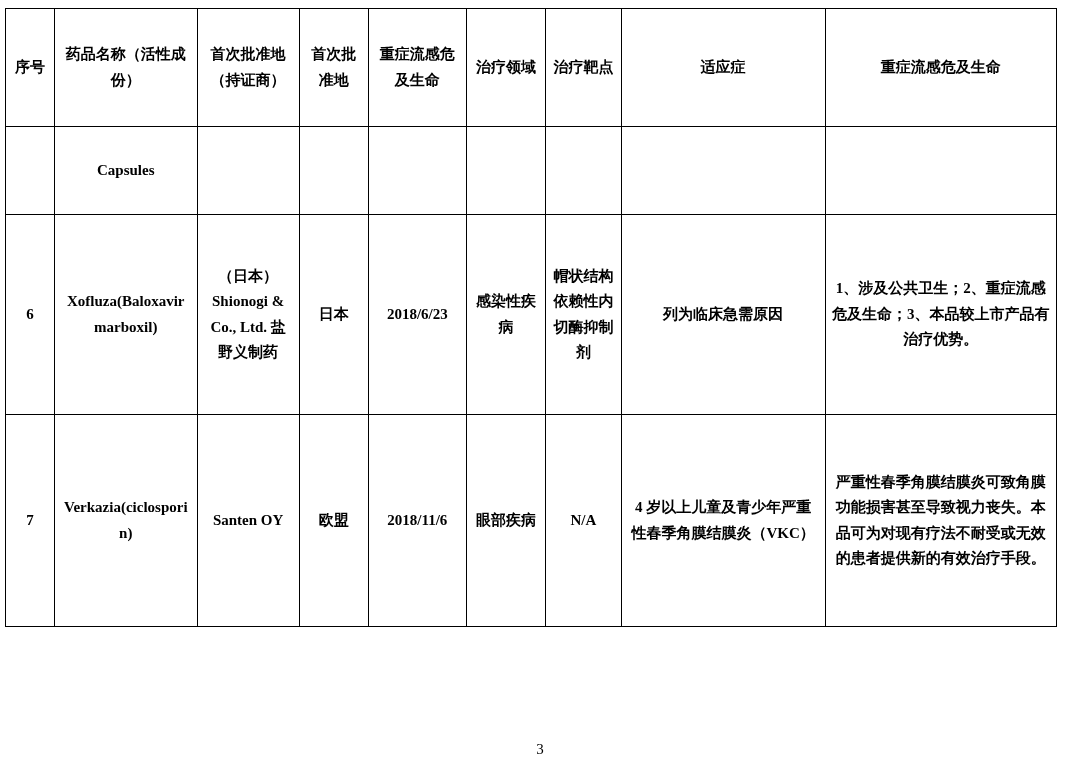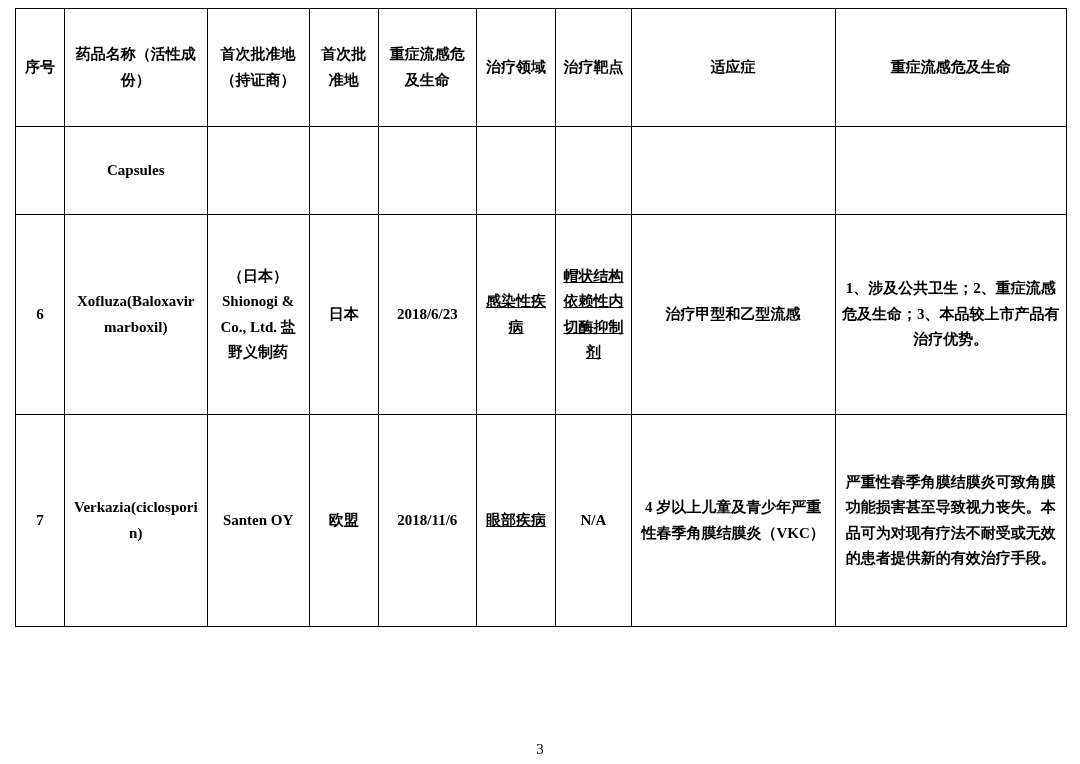--- a/index.html
+++ b/index.html
@@ -18,21 +18,21 @@
   .page {
     width: 1080px;
     height: 764px;
     position: relative;
     box-sizing: border-box;
   }
   table.drug-table {
     border-collapse: collapse;
     table-layout: fixed;
     width: 1052px;
-    margin-left: 15px;
+    margin-left: 5px;
     margin-top: 8px;
   }
   table.drug-table td,
   table.drug-table th {
     border: 1px solid #000000;
     vertical-align: middle;
     text-align: center;
     font-weight: bold;
     font-size: 15px;
     line-height: 1.7;
@@ -65,21 +65,20 @@
   }
   .row-6 td {
     height: 200px;
   }
   .row-7 td {
     height: 212px;
   }
   .cell-narrow {
     font-size: 15px;
     line-height: 1.75;
-    text-decoration: underline;
   }
   .latin {
     font-family: "Liberation Serif", "DejaVu Serif", serif;
   }
   .page-number {
     position: absolute;
     left: 0;
     right: 0;
     bottom: 14px;
     text-align: center;
@@ -131,21 +130,21 @@
         <td></td>
       </tr>
       <tr class="row-6">
         <td>6</td>
         <td class="latin">Xofluza(Baloxavir marboxil)</td>
         <td>（日本）Shionogi &amp; Co., Ltd. 盐野义制药</td>
         <td>日本</td>
         <td class="latin">2018/6/23</td>
         <td class="cell-narrow">感染性疾病</td>
         <td class="cell-narrow">帽状结构依赖性内切酶抑制剂</td>
-        <td>治疗甲型和乙型流感</td>
+        <td>列为临床急需原因</td>
         <td>1、涉及公共卫生；2、重症流感危及生命；3、本品较上市产品有治疗优势。</td>
       </tr>
       <tr class="row-7">
         <td>7</td>
         <td class="latin">Verkazia(ciclosporin)</td>
         <td class="latin">Santen OY</td>
         <td>欧盟</td>
         <td class="latin">2018/11/6</td>
         <td class="cell-narrow">眼部疾病</td>
         <td class="latin">N/A</td>

